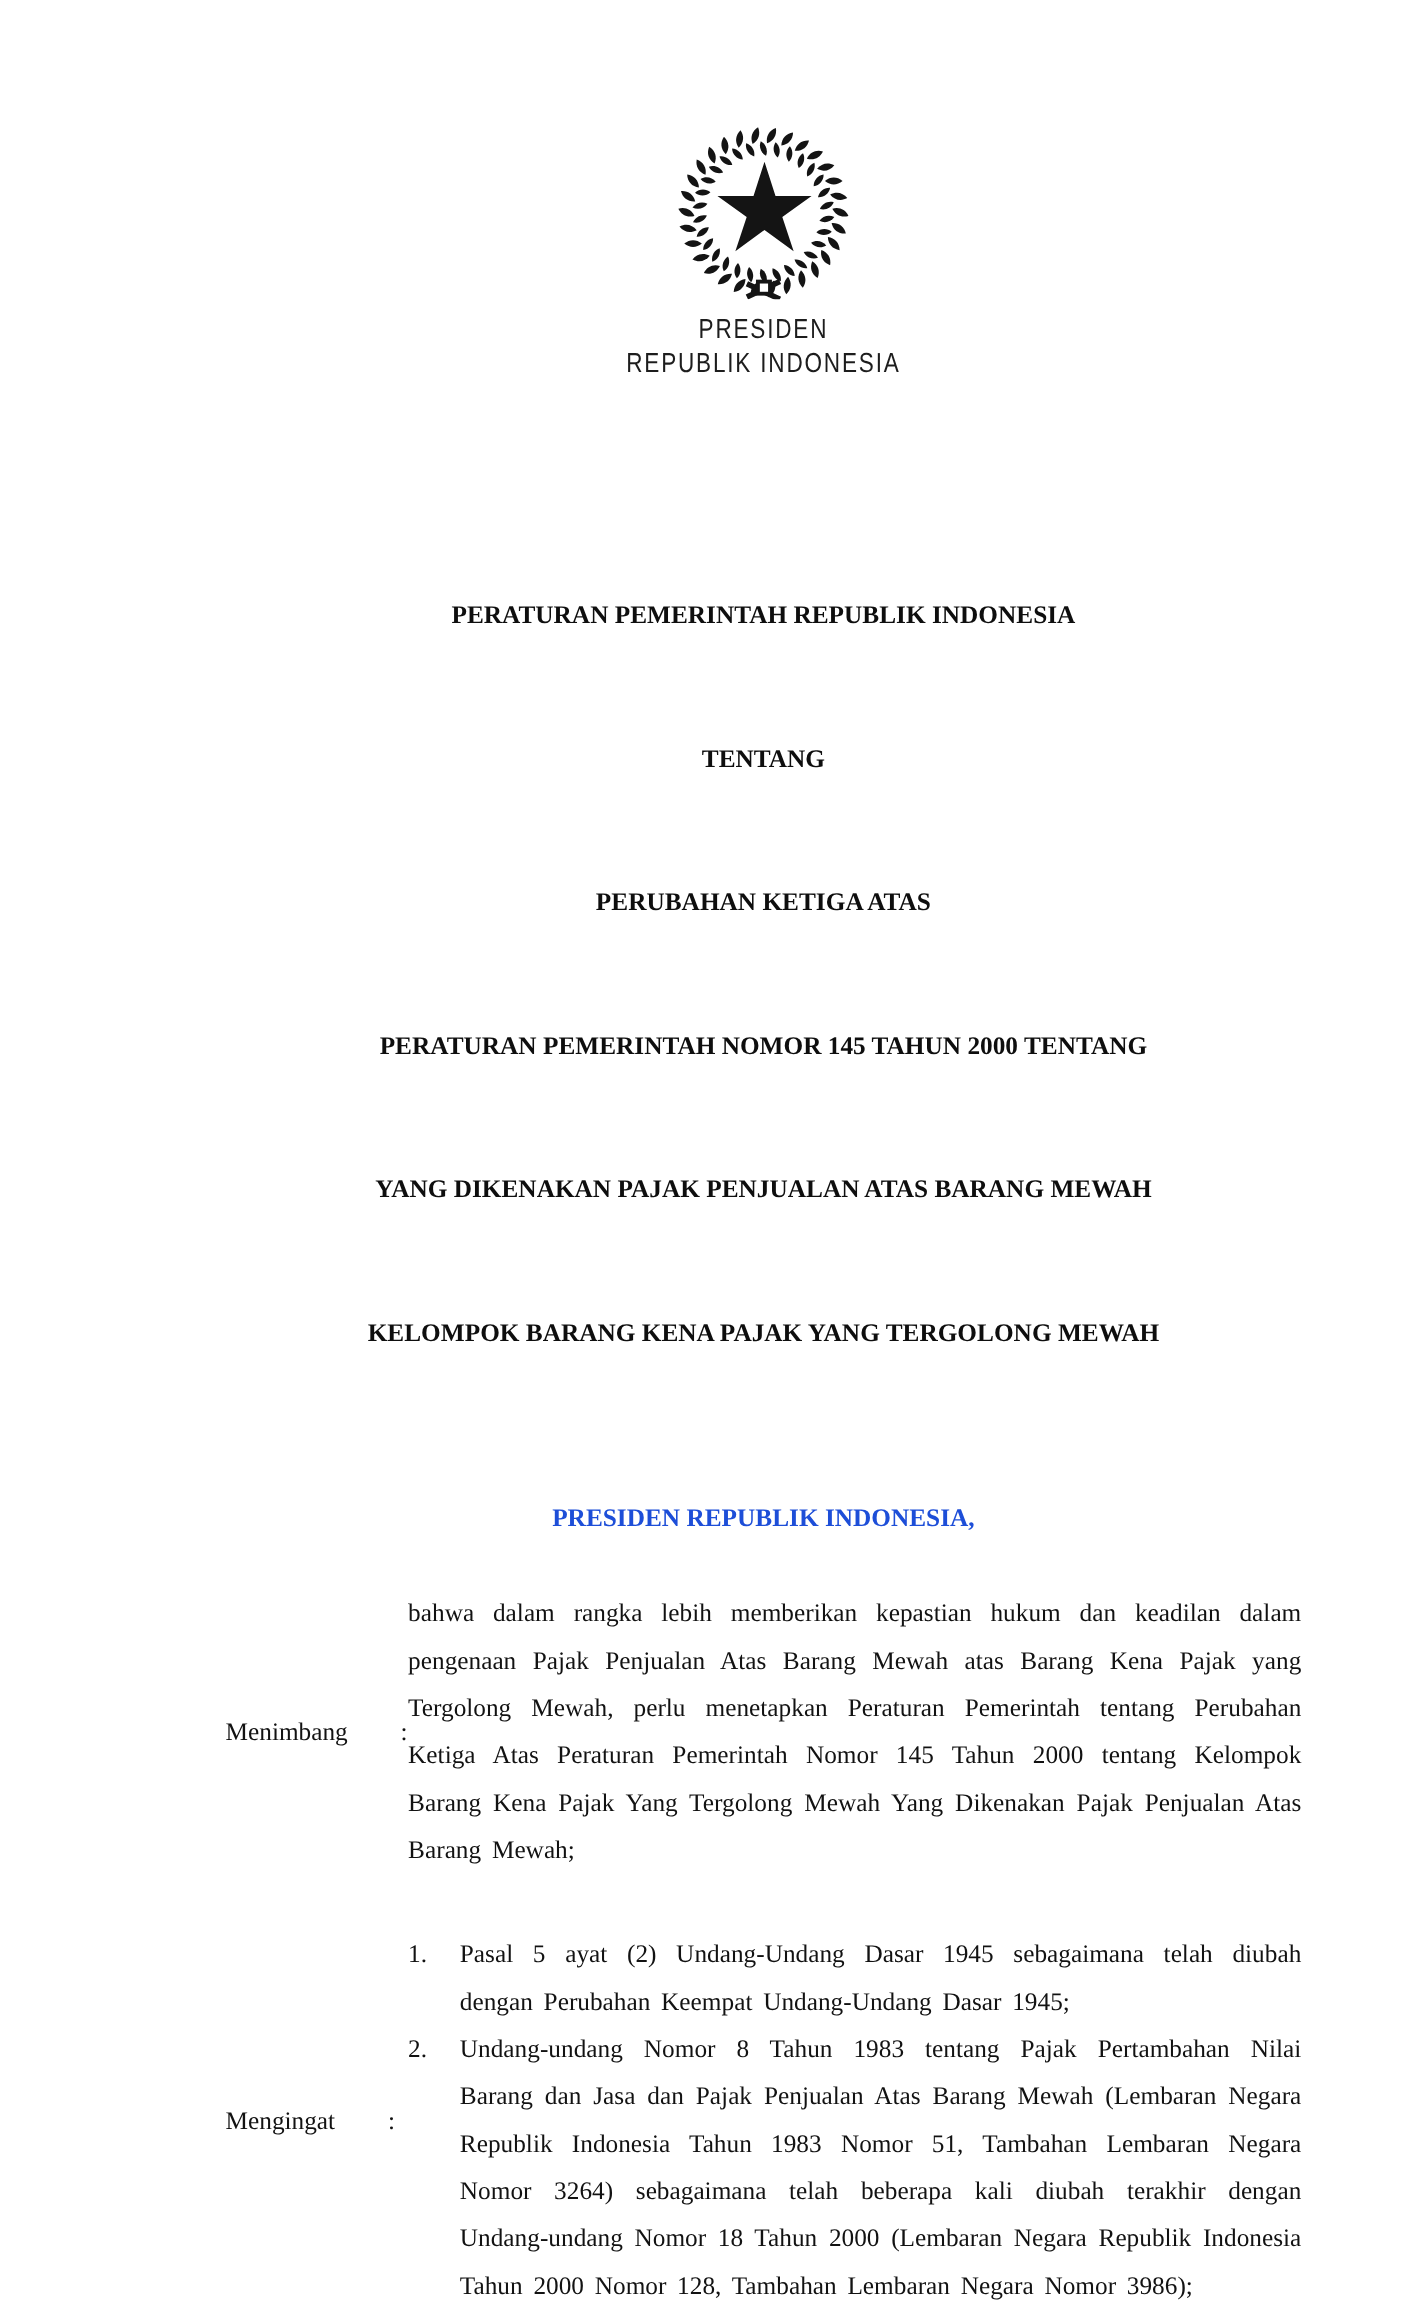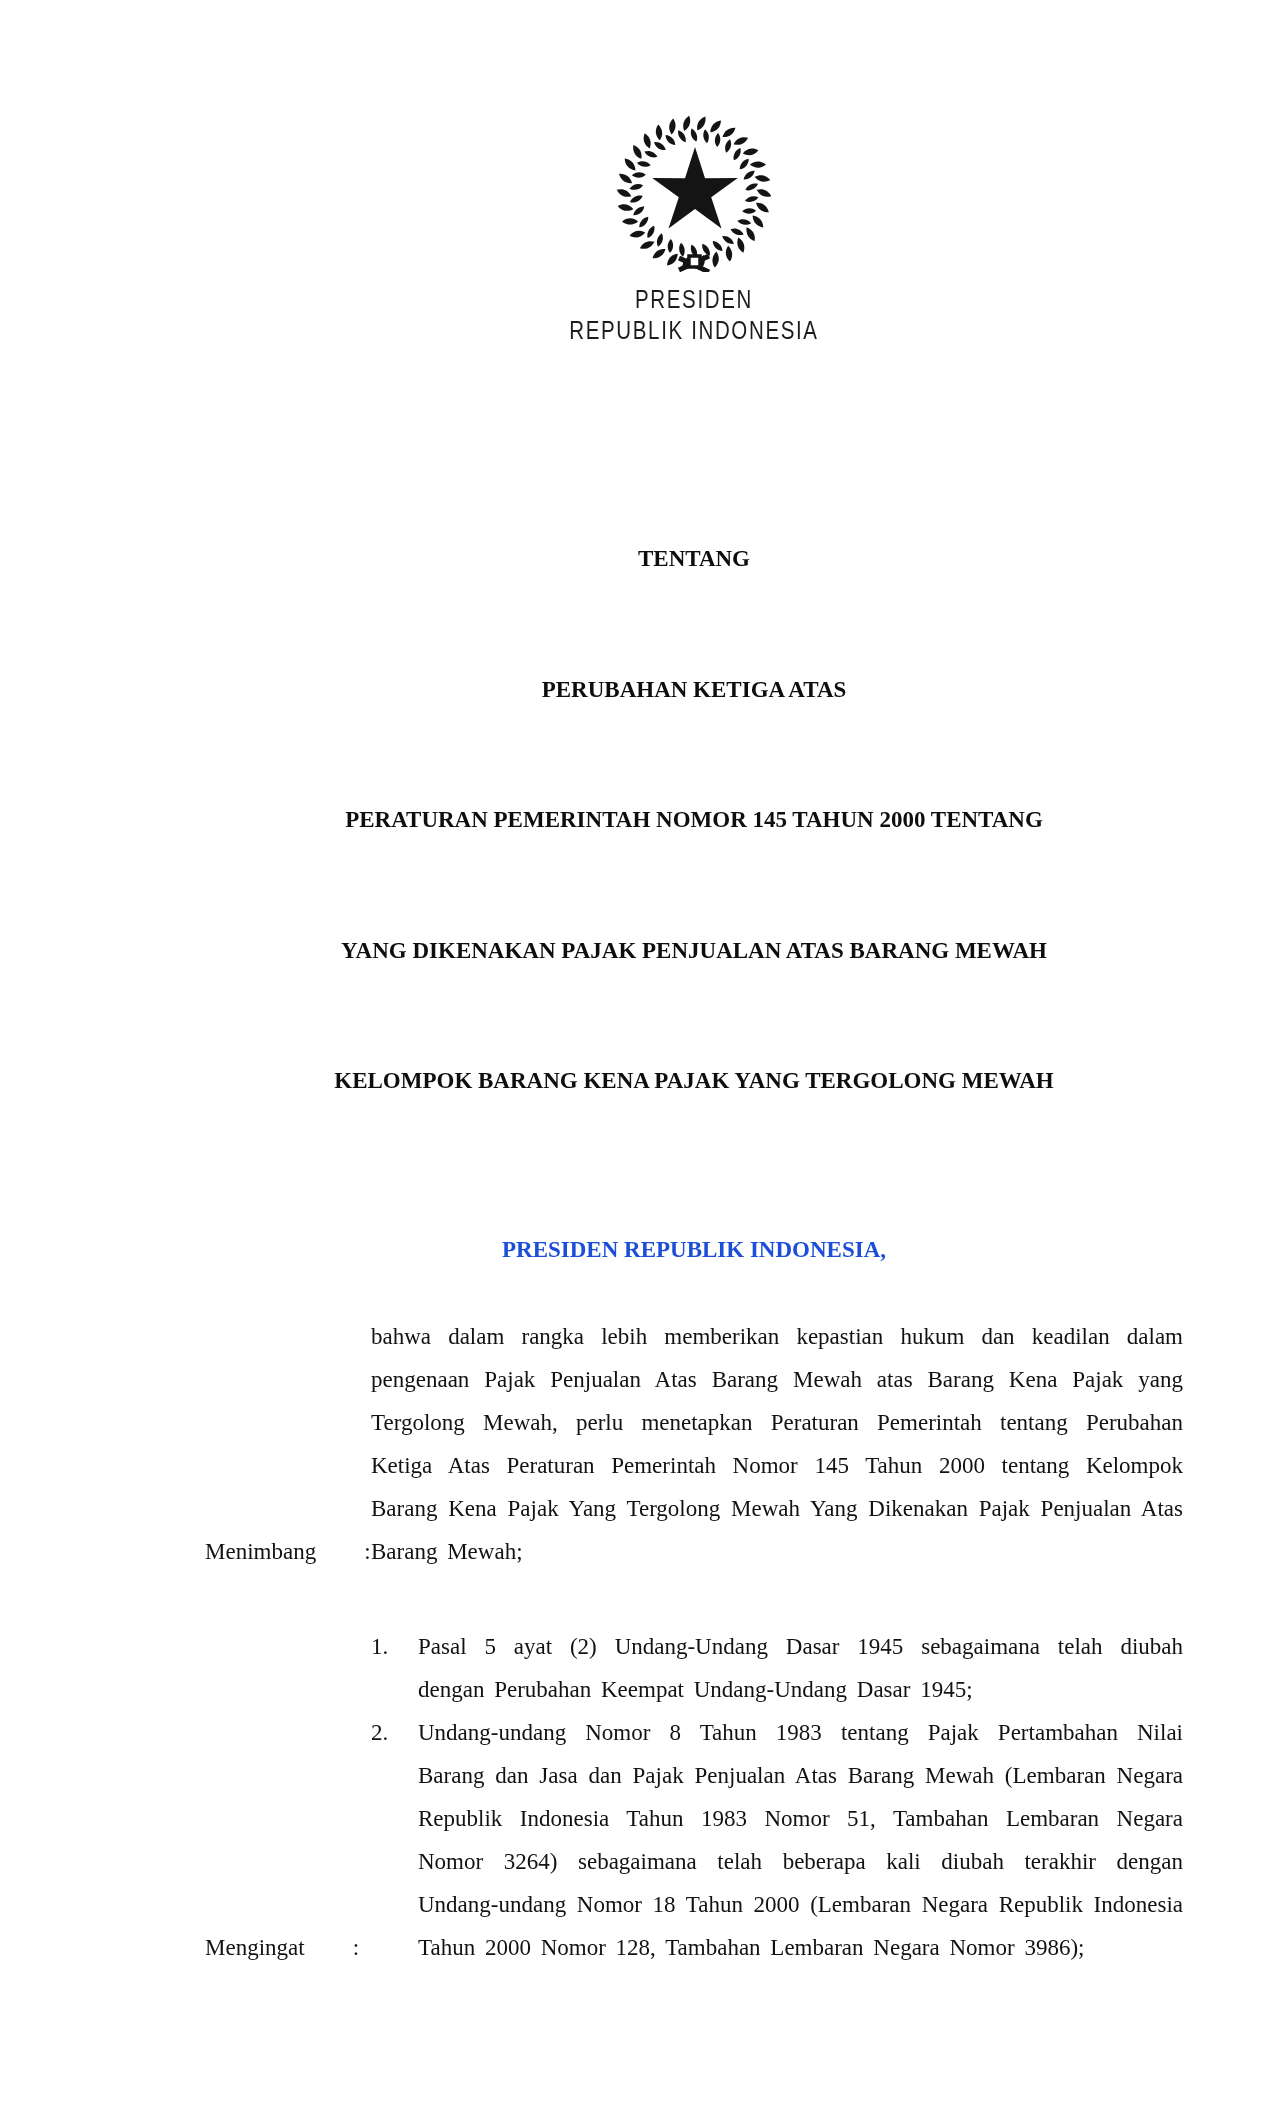--- a/index.html
+++ b/index.html
@@ -58,21 +58,21 @@
   }
   .clause--menimbang { margin-top: 44px; }
   .clause--mengingat { margin-top: 52px; }
   .clause-label {
     flex: none;
     width: 166px;
     display: flex;
     justify-content: space-between;
     padding-right: 26px;
     box-sizing: border-box;
-    align-items: flex-end;
+    align-items: center;
     gap: 48px;
   }
   .clause-body { flex: none; width: 812px; }
   .clause-body p { margin: 0; text-align: justify; }
   .legal-list { margin: 0; padding: 0; list-style: none; }
   .legal-item { display: flex; }
   .item-number { flex: none; width: 47px; }
   .item-text { flex: 1; text-align: justify; }
 </style>
 </head>
@@ -152,20 +152,21 @@
       <path d="M67,144 L97,158 M97,142 L67,156" stroke="#141414" stroke-width="5" fill="none"></path>
       <rect x="77" y="142" width="11" height="11" fill="#ffffff" stroke="#141414" stroke-width="3.5"></rect>
     </svg>
 
     <div class="letterhead-text">
       <div>PRESIDEN</div>
       <div>REPUBLIK INDONESIA</div>
     </div>
 
     <div class="title-block">
+      <div>PERATURAN PEMERINTAH REPUBLIK INDONESIA</div>
       <div>TENTANG</div>
       <div>PERUBAHAN KETIGA ATAS</div>
       <div>PERATURAN PEMERINTAH NOMOR 145 TAHUN 2000 TENTANG</div>
       <div>YANG DIKENAKAN PAJAK PENJUALAN ATAS BARANG MEWAH</div>
       <div>KELOMPOK BARANG KENA PAJAK YANG TERGOLONG MEWAH</div>
     </div>
 
     <div class="enacting-heading">PRESIDEN REPUBLIK INDONESIA,</div>
 
     <div class="clause clause--menimbang">

